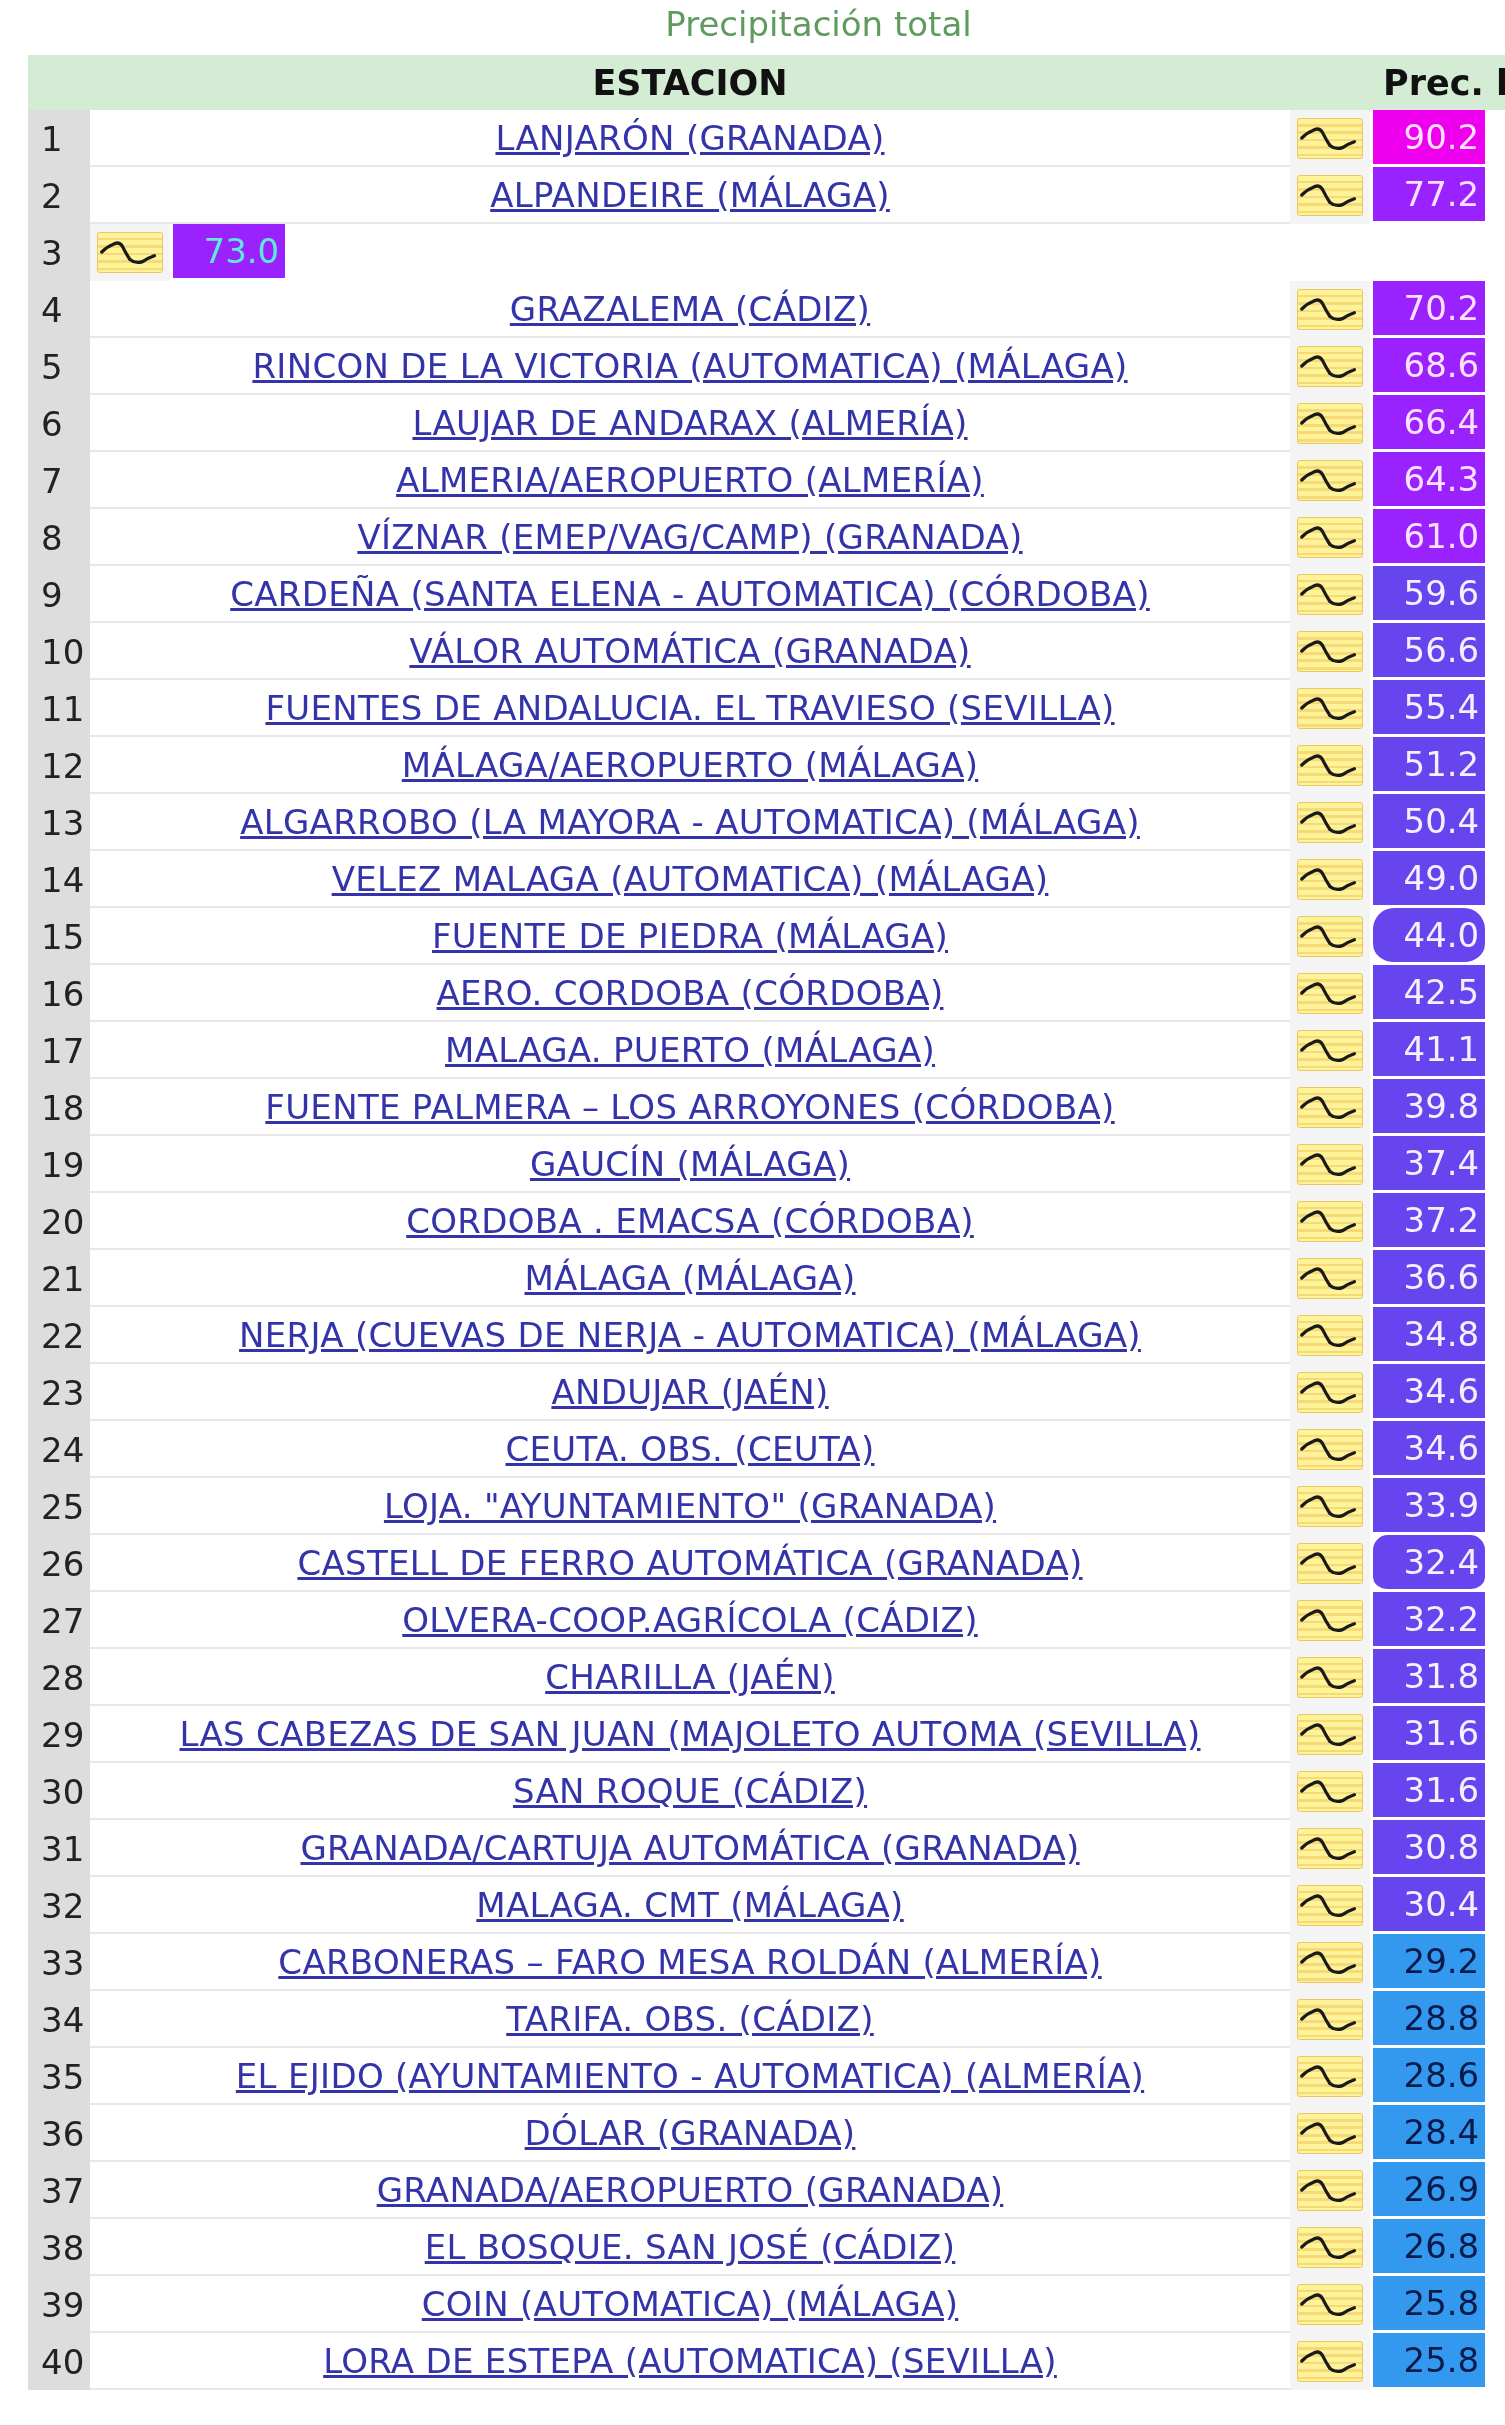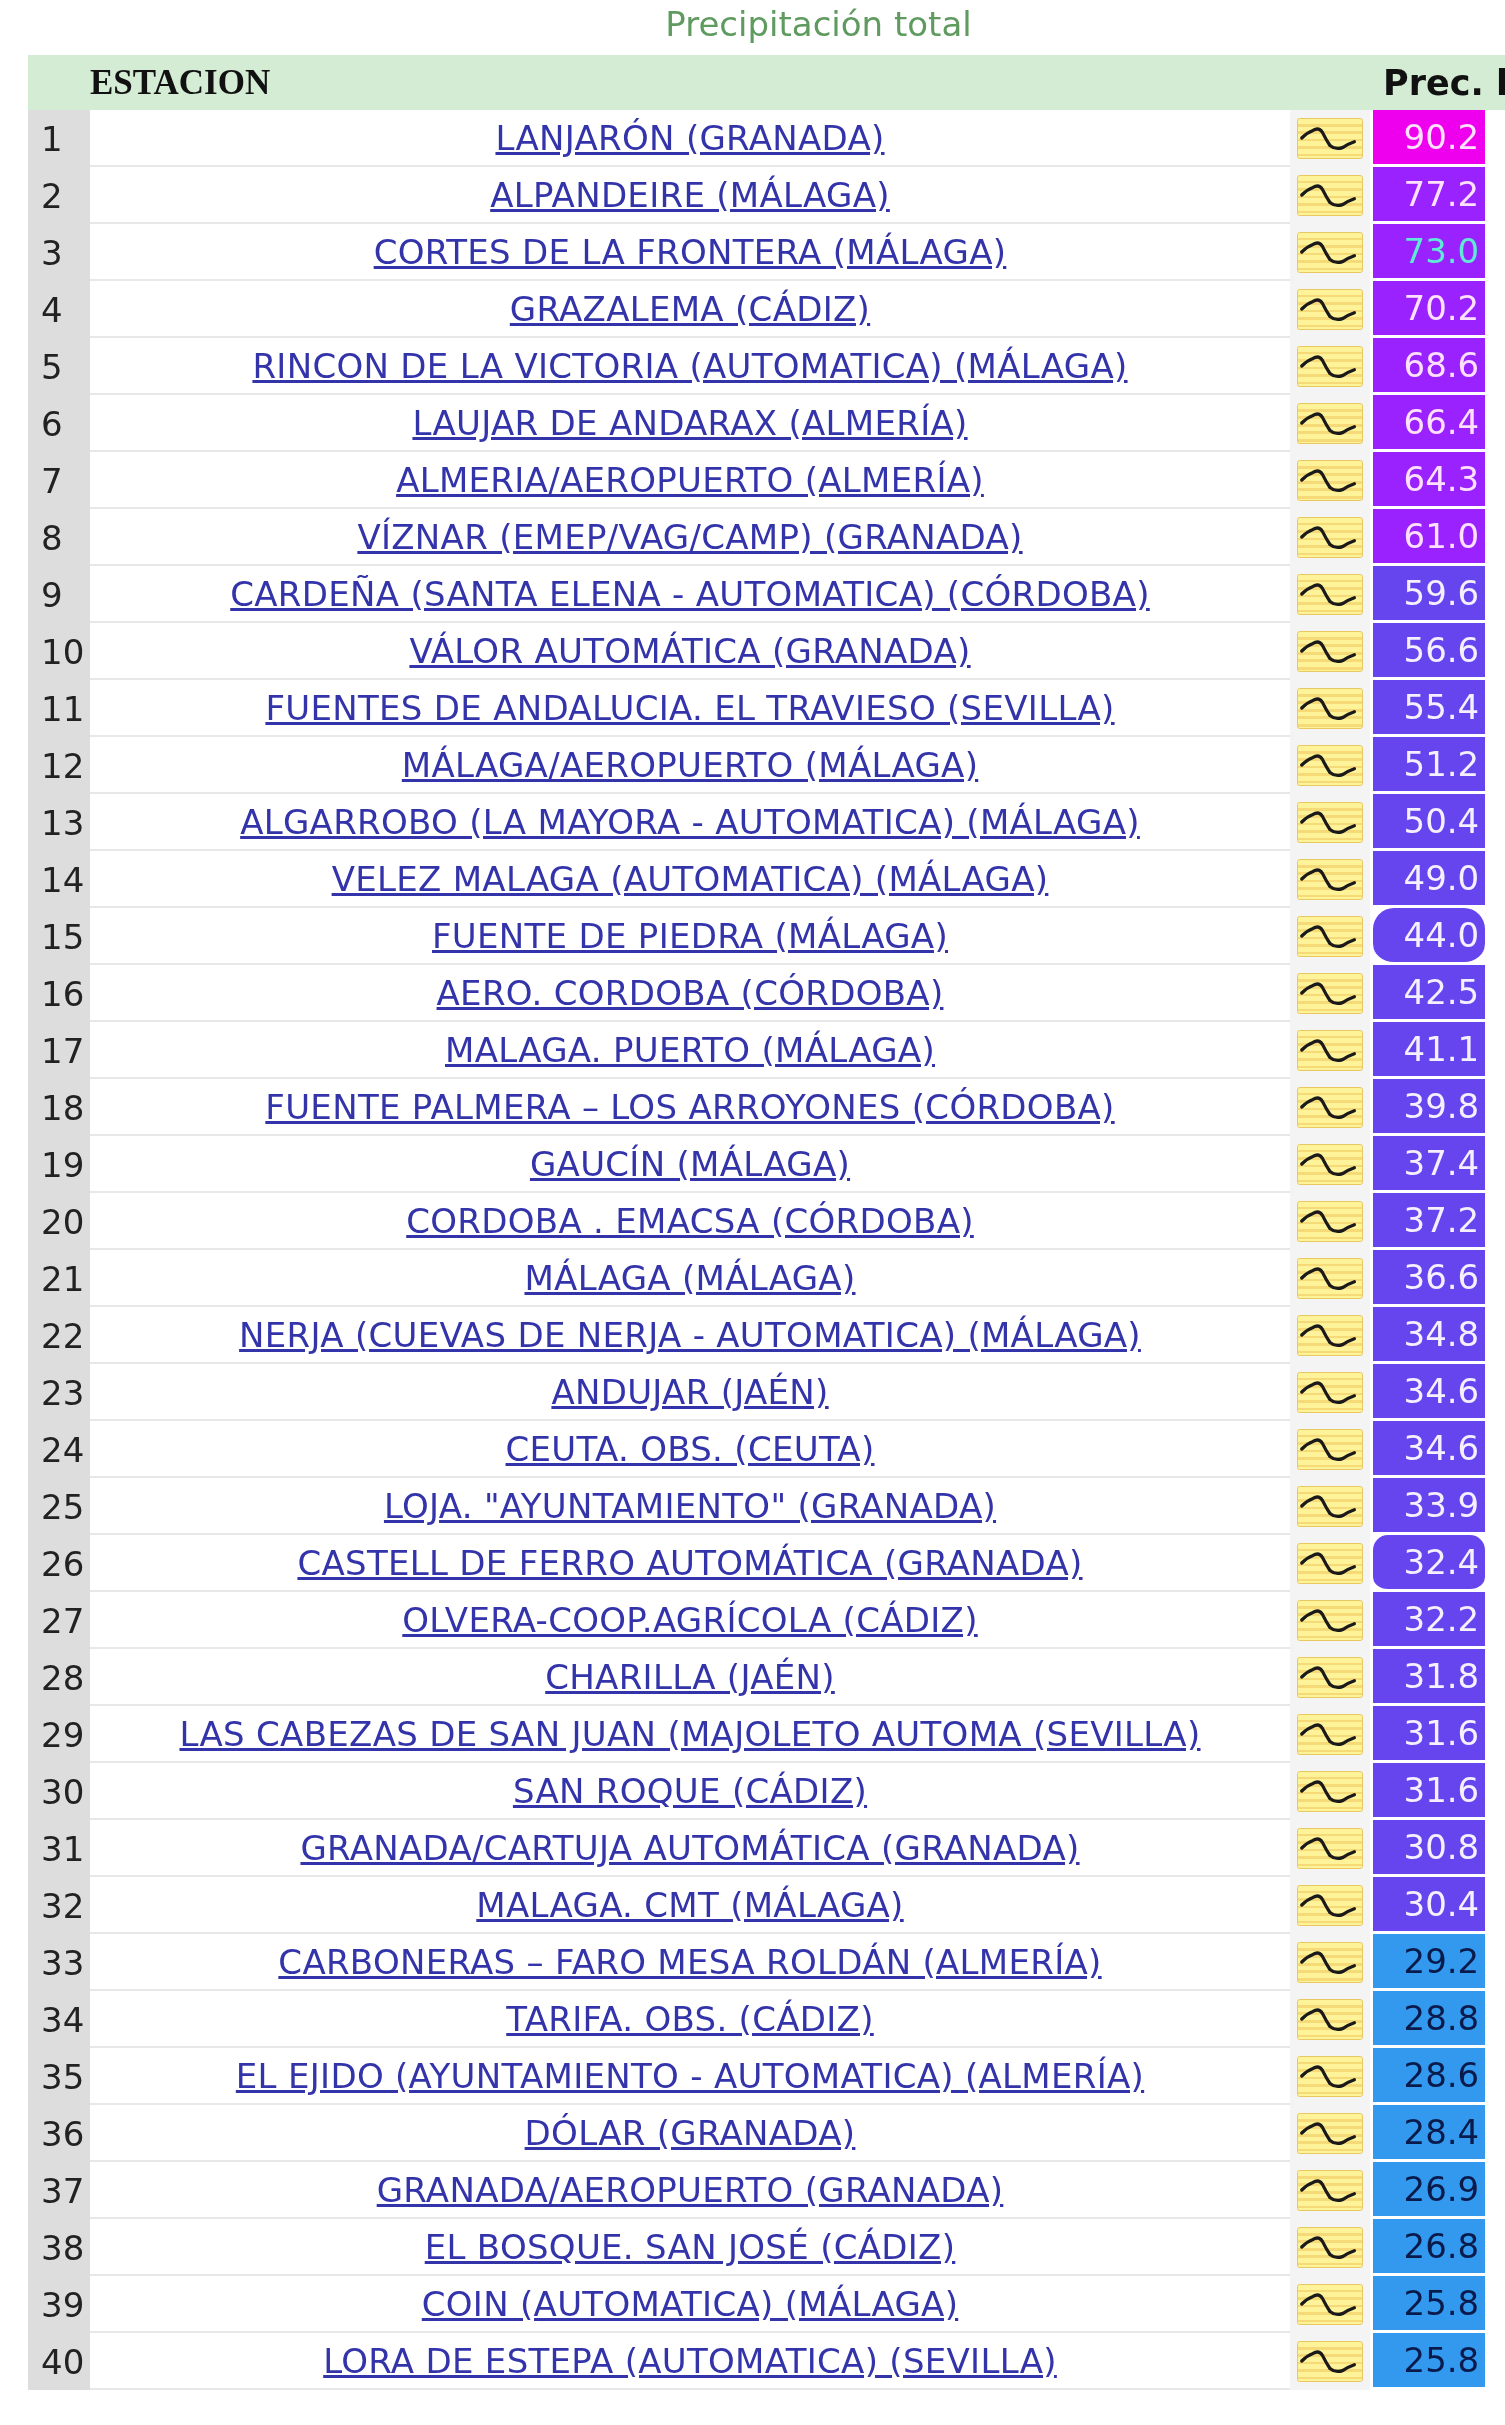--- a/index.html
+++ b/index.html
@@ -3,21 +3,21 @@
 <meta charset="utf-8">
 <style>
   html, body { margin:0; padding:0; background:#ffffff; }
   body { width:1505px; height:2426px; overflow:hidden; position:relative;
          font-family:"DejaVu Sans", "Liberation Sans", sans-serif; }
   .title { position:absolute; left:0; width:1637px; top:3.8px; text-align:center;
            font-size:34px; color:#5f9a5f; }
   .tbl { position:absolute; left:28px; top:55px; width:1496px; }
   .hdr { display:flex; height:55px; background:#d3ecd3; align-items:center; }
   .hdr .h-rank { width:62px; }
-  .hdr .h-station { width:1200px; font-weight:bold; font-size:35px; color:#111;font-family:Liberation Serif, serif; }
+  .hdr .h-station { width:1200px; text-align:center; font-weight:bold; font-size:35px; color:#111; }
   .hdr .h-icon { width:80px; }
   .hdr .h-val { flex:1; font-weight:bold; font-size:35px; color:#111; padding-left:13px; white-space:nowrap; overflow:hidden; }
   .row { display:flex; height:57px; align-items:stretch; }
   .rank { width:62px; background:#dddddd; font-size:34px; color:#222;
           display:flex; align-items:center; padding-left:13px; box-sizing:border-box; }
   .station { width:1200px; display:flex; align-items:center; justify-content:center;
              border-bottom:2.8px solid #e8e8e8; box-sizing:border-box; background:#fff; }
   .station a { color:#3333aa; text-decoration:underline; font-size:34px; white-space:nowrap; letter-spacing:0.3px; cursor:pointer; }
   .icon { width:80px; display:flex; align-items:center; justify-content:center; background:#f4f4f4; }
   .icon .chart { width:66px; height:41px; box-sizing:border-box; border:1.9px solid #e8c860;
@@ -64,23 +64,20 @@
         <svg width="62" height="38" viewBox="0 0 66 40">
           <path d="M4 20 Q10 14 16 12 Q22 8 26 14 Q30 22 34 28 Q40 33 48 30 Q54 26 60 24" fill="none" stroke="#1a1a1a" stroke-width="3.5" stroke-linecap="round"></path>
         </svg>
       </div>
     </div>
     <div class="val" style="background: rgb(153, 34, 255); color: rgb(255, 224, 255);">77.2</div>
     <div class="rest"></div>
   </div>
       <div class="row">
     <div class="rank">3</div>
-    <div class="station">
-      <a>CORTES DE LA FRONTERA (MÁLAGA)</a>
-    </div>
     <div class="icon">
       <div class="chart">
         <svg width="62" height="38" viewBox="0 0 66 40">
           <path d="M4 20 Q10 14 16 12 Q22 8 26 14 Q30 22 34 28 Q40 33 48 30 Q54 26 60 24" fill="none" stroke="#1a1a1a" stroke-width="3.5" stroke-linecap="round"></path>
         </svg>
       </div>
     </div>
     <div class="val" style="background: rgb(153, 34, 255); color: #5eead4;">73.0</div>
     <div class="rest"></div>
   </div>

